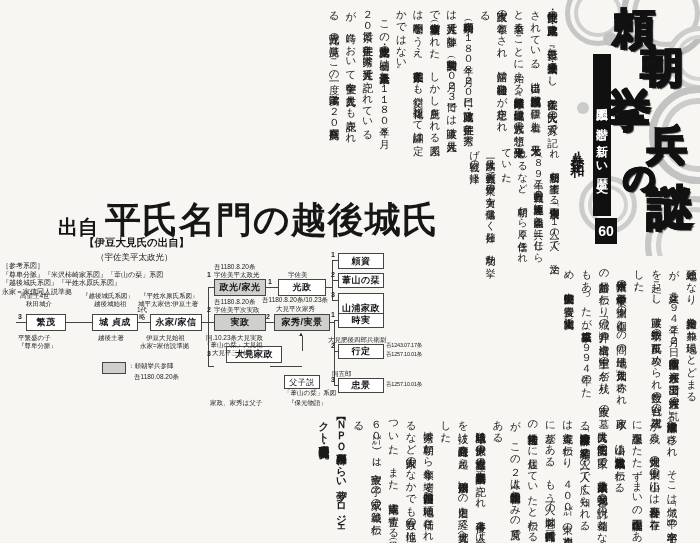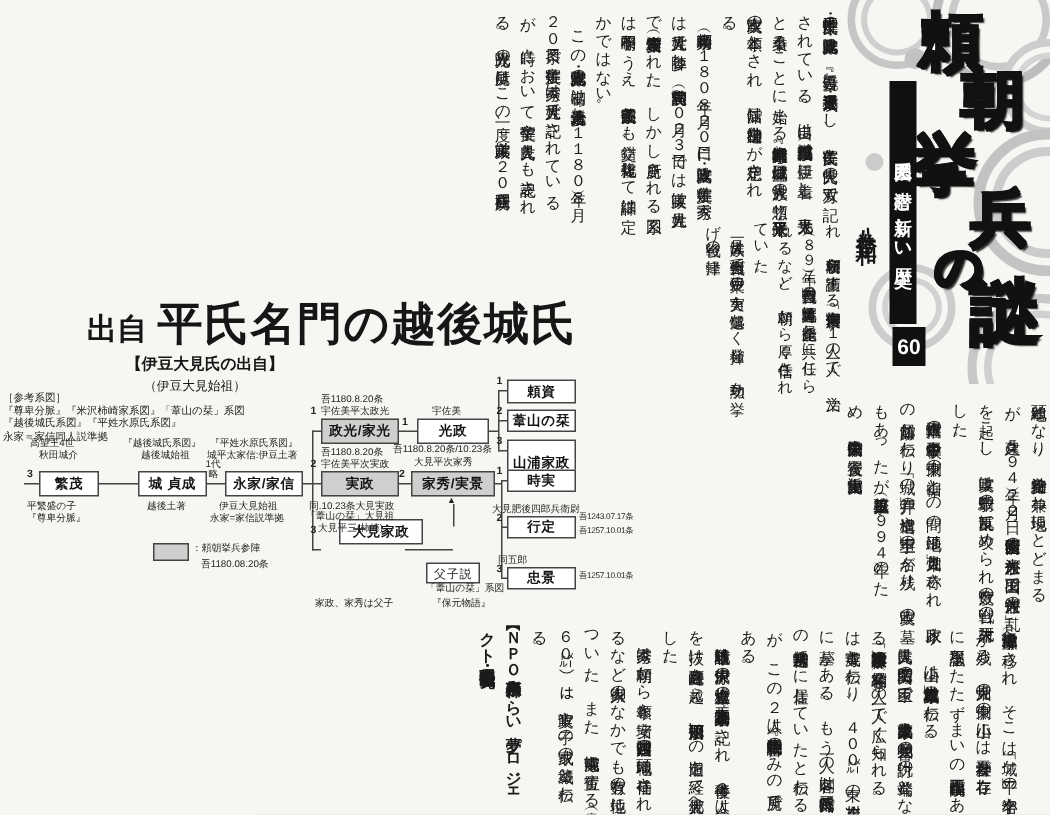--- a/index.html
+++ b/index.html
@@ -12,21 +12,21 @@
   .band1{left:2px;top:3px;width:558px;height:137px;}
   .band2{left:387px;top:142px;width:175px;height:124px;font-size:10px;line-height:16px;}
   .band3{left:400px;top:262px;width:300px;height:150px;line-height:17.5px;}
   .band4{left:2px;top:413px;width:696px;height:128px;line-height:17.4px;}
   .credit{display:block;font-family:"Liberation Sans","DejaVu Sans",sans-serif;
           font-weight:700;font-size:10.5px;}
   
   .hl1{position:absolute;left:44px;top:146px;font-size:26px;font-weight:700;letter-spacing:1px;}
   .hl2{position:absolute;left:58px;top:196px;display:flex;align-items:flex-end;gap:7px;text-align:right;}
   .hl2a{font-size:20px;font-weight:700;margin-bottom:4px;}
-  .hl2b{font-size:30px;font-weight:700;letter-spacing:1px;}
+  .hl2b{font-size:36px;font-weight:700;letter-spacing:1px;}
   
   .masthead{position:absolute;left:563px;top:0;width:137px;height:256px;overflow:hidden;background:#f7f6f3;}
   .ring{position:absolute;border-radius:50%;}
   .tc{position:absolute;font-weight:700;color:#fff;-webkit-text-stroke:2px #111;
       text-shadow:1px 1px 0 #111,-1px -1px 0 #111,1px -1px 0 #111,-1px 1px 0 #111,2px 2px 1px #333;
       line-height:1;}
   .tc0{left:50px;top:8px;font-size:42px}.tc1{left:78px;top:46px;font-size:42px}
   .tc2{left:46px;top:90px;font-size:42px}.tc3{left:84px;top:126px;font-size:40px}
   .tc4{left:60px;top:162px;font-size:32px}.tc5{left:84px;top:186px;font-size:46px}
   .series{position:absolute;left:30px;top:54px;width:18px;height:162px;background:#101010;color:#fff;
@@ -95,21 +95,21 @@
     <strong class="credit">【ＮＰＯ神奈川県西みらい夢プロジェクト理事長・山木兼隆研究会代表】</strong>
   </section>
 
   <div class="hl2">
     <span class="hl2a">出自</span>
     <span class="hl2b">平氏名門の越後城氏</span>
   </div>
 
   <figure class="ft" style="margin:0;">
     <div class="ft-title">【伊豆大見氏の出自】</div>
-    <div class="ft-sub">（伊豆大見始祖）</div>
+    <div class="ft-sub">（宇佐美平太政光）</div>
     <div class="ft-ref">
       <div>［参考系図］</div>
       <div>『尊卑分脈』『米沢柿崎家系図』「葦山の栞」系図</div>
       <div>『越後城氏系図』『平姓水原氏系図』</div>
       <div>永家＝家信同人説準拠</div>
     </div>
   <div class="tn" style="left: 26px; top: 78px; width: 40px; height: 17px;">繁茂</div>
       <div class="tn" style="left: 92px; top: 78px; width: 46px; height: 17px;">城 貞成</div>
       <div class="tn" style="left: 150px; top: 78px; width: 52px; height: 17px;">永家/家信</div>
       <div class="tn hl" style="left: 214px; top: 43px; width: 52px; height: 17px;">政光/家光</div>

